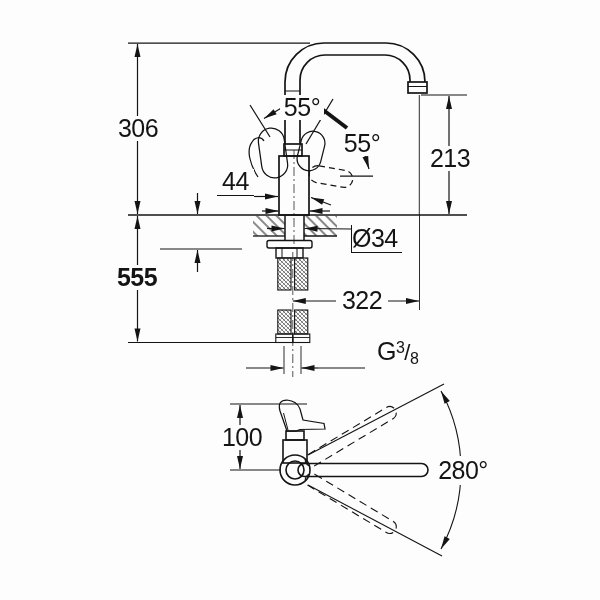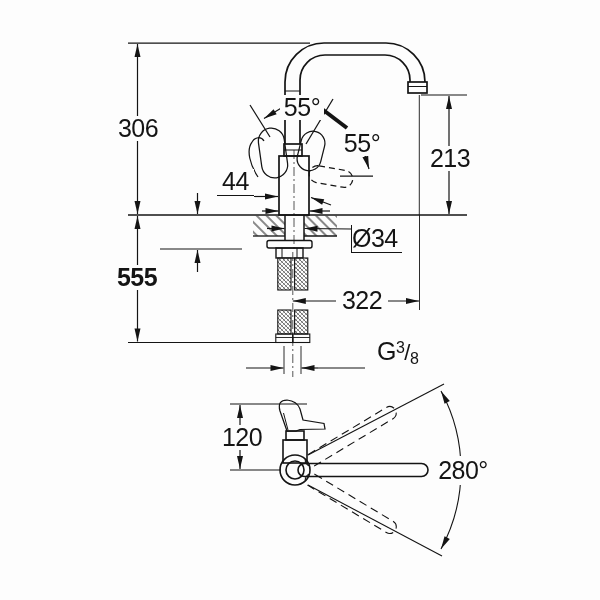--- a/index.html
+++ b/index.html
@@ -192,17 +192,17 @@
 <div class="lbl boxed" style="left:351px;top:225px;width:47px;">Ø34</div>
 
 <div class="lbl" style="left:336px;top:288px;width:52px;">322</div>
 
 <div class="lbl" id="l-g38" style="left:337px;top:339px;margin-left:40px;"><span>G</span><sup>3</sup><span class="slash">/</span><sub>8</sub></div>
 
 <div class="lbl" style="left:280px;top:95px;width:44px;">55°</div>
 
 <div class="lbl" style="left:340px;top:131px;width:44px;">55°</div>
 
-<div class="lbl" style="left:221px;top:425px;width:42px;">120</div>
+<div class="lbl" style="left:221px;top:425px;width:42px;">100</div>
 
 <div class="lbl" style="left:436px;top:456px;width:54px;padding:2px 0;">280°</div>
 
 </div>
 
 </body></html>

